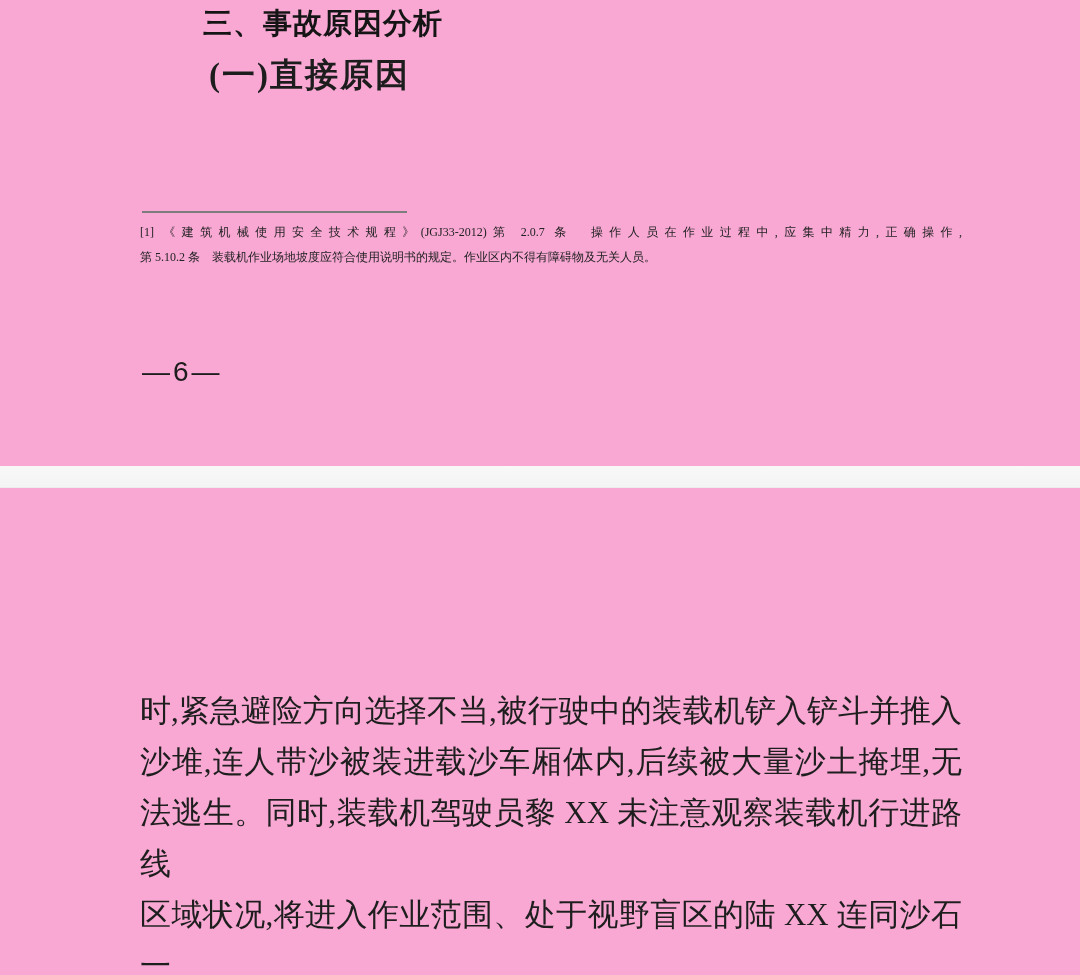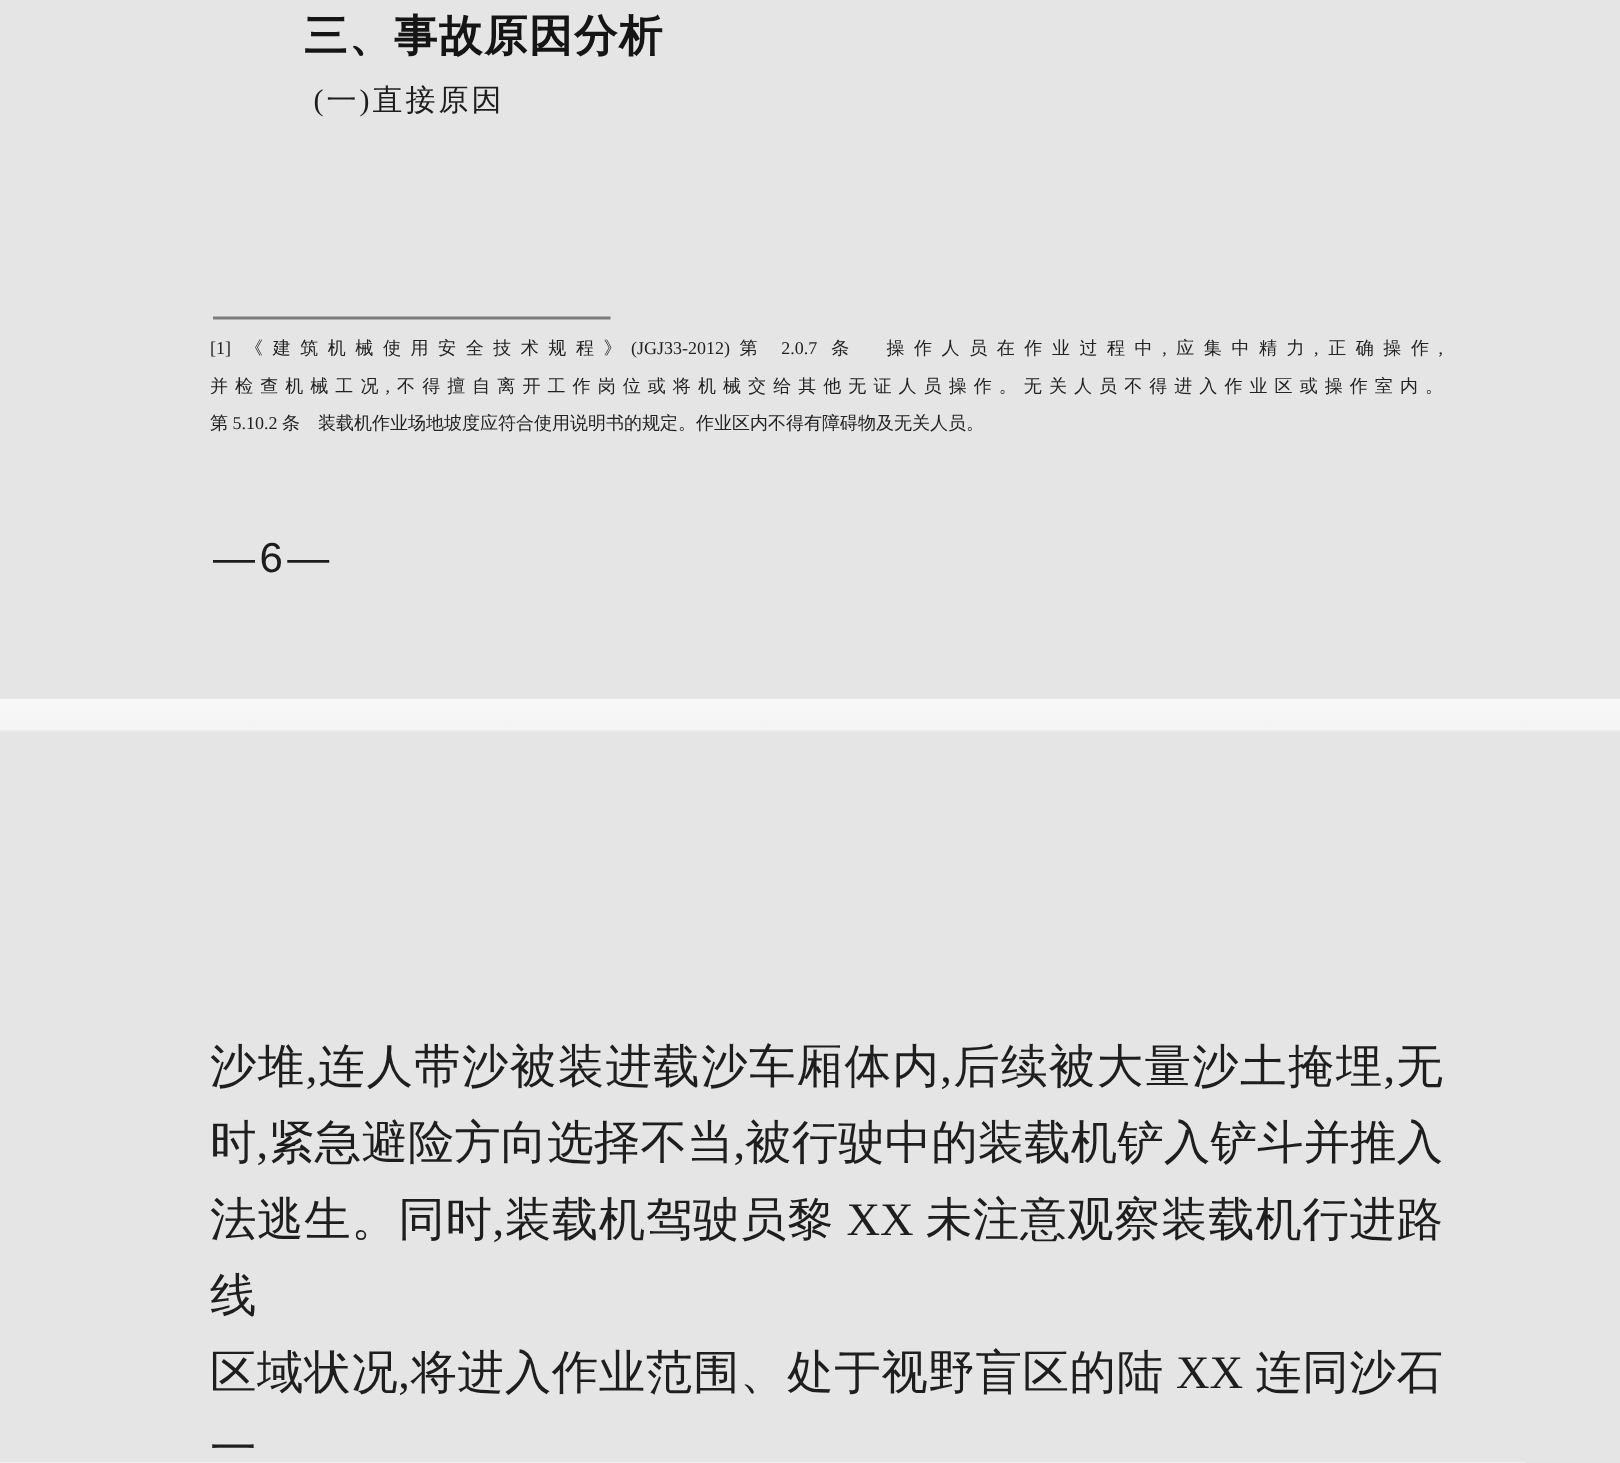--- a/index.html
+++ b/index.html
@@ -1,20 +1,20 @@
 <!DOCTYPE html>
 <html><head>
 <meta charset="utf-8">
 <style>
   html, body { margin: 0; padding: 0; background: #fdfdfd; }
   .canvas {
     position: relative;
     width: 1080px;
     height: 975px;
-    background: #e5e5e5;
+    background: #f9a8d4;
     overflow: hidden;
     font-family: "Liberation Serif", "DejaVu Serif", serif;
     color: #1d1d1d;
   }
   .heading {
     position: absolute;
     left: 203px;
     top: 4px;
     margin: 0;
     font-family: "Liberation Sans", "DejaVu Sans", sans-serif;
@@ -22,22 +22,22 @@
     font-size: 29px;
     letter-spacing: 1px;
     color: #151515;
     white-space: nowrap;
   }
   .subheading {
     position: absolute;
     left: 209px;
     top: 53px;
     margin: 0;
-    font-weight: 400;
-    font-size: 20px;
+    font-weight: 700;
+    font-size: 33px;
     letter-spacing: 2px;
     color: #1d1d1d;
     white-space: nowrap;
   }
   .para {
     position: absolute;
     left: 140px;
     width: 822px;
     font-size: 31px;
     color: #1e1e1e;
@@ -98,32 +98,31 @@
 
     <h2 class="subheading">(一)直接原因</h2>
 
     <div class="para para-p1">
     </div>
 
     <div class="fnrule"></div>
 
     <div class="footnote">
       <div class="jline">[1] 《建筑机械使用安全技术规程》(JGJ33-2012)第 2.0.7 条　操作人员在作业过程中,应集中精力,正确操作,</div>
-      <div class="jline">并检查机械工况,不得擅自离开工作岗位或将机械交给其他无证人员操作。无关人员不得进入作业区或操作室内。</div>
       <div class="lastline">第 5.10.2 条　装载机作业场地坡度应符合使用说明书的规定。作业区内不得有障碍物及无关人员。</div>
     </div>
 
     <div class="pageno">—6—</div>
   </section>
 
   <div class="band"></div>
 
   <section>
     <div class="para para-p2">
+      <div class="jline">时,紧急避险方向选择不当,被行驶中的装载机铲入铲斗并推入</div>
       <div class="jline">沙堆,连人带沙被装进载沙车厢体内,后续被大量沙土掩埋,无</div>
-      <div class="jline">时,紧急避险方向选择不当,被行驶中的装载机铲入铲斗并推入</div>
       <div class="jline">法逃生。同时,装载机驾驶员黎 XX 未注意观察装载机行进路线</div>
       <div class="jline">区域状况,将进入作业范围、处于视野盲区的陆 XX 连同沙石一</div>
 
     </div>
   </section>
 
 </div>
 
 </body></html>

